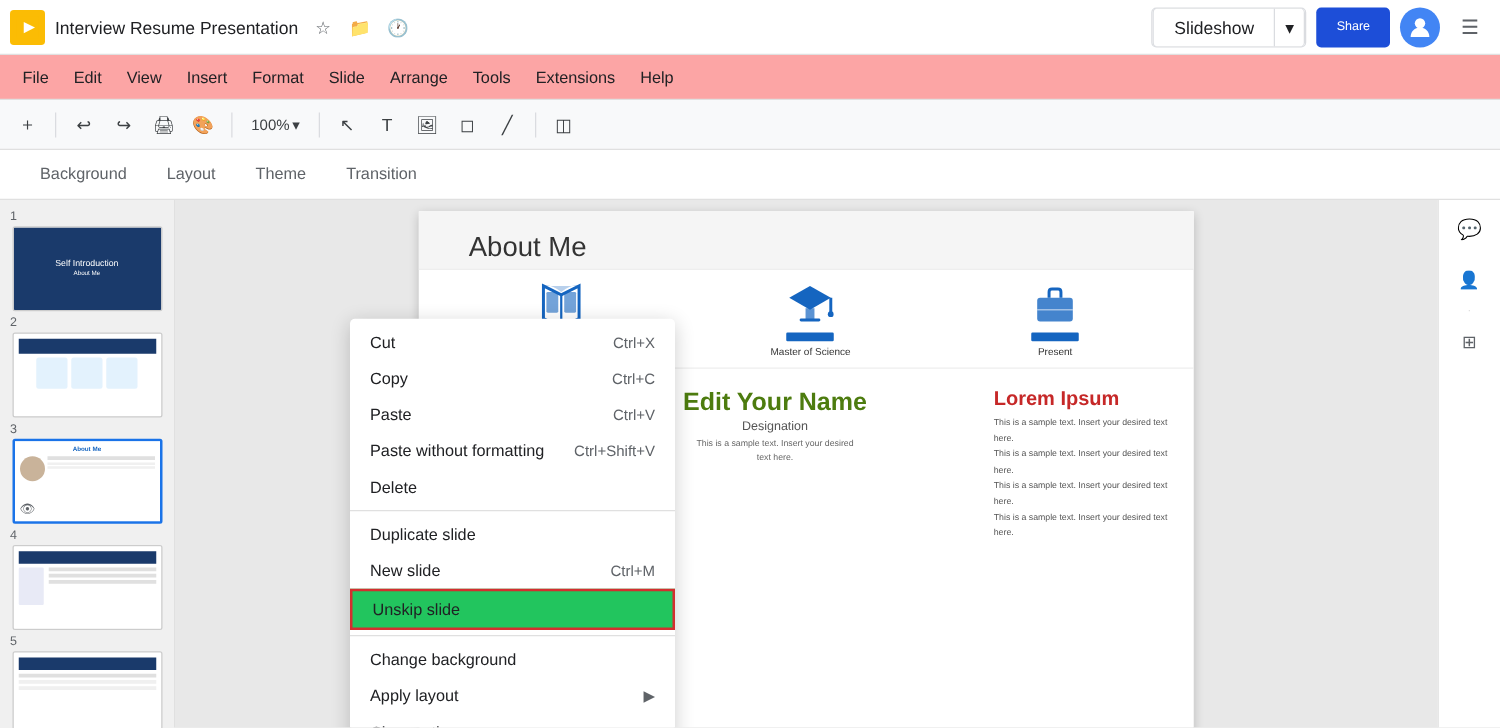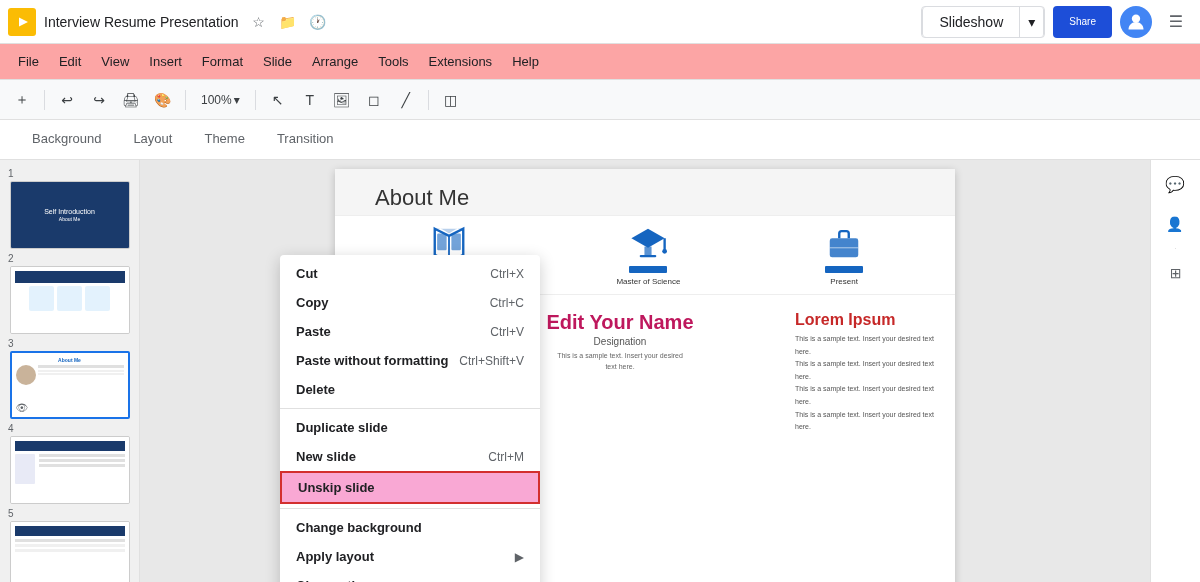--- a/index.html
+++ b/index.html
@@ -168,27 +168,27 @@
       box-shadow: 0 4px 16px rgba(0,0,0,0.2);
       border-radius: 4px; z-index: 100;
       padding: 4px 0;
     }
     .ctx-item {
       display: flex; align-items: center; justify-content: space-between;
       padding: 7px 16px; font-size: 13px; cursor: pointer; color: #202124;
       position: relative;
     }
     .ctx-item.highlighted {
-      background: #f9a8d4;
+      background: #22c55e;
       border: 2px solid #d32f2f;
     }
     .ctx-shortcut { color: #5f6368; font-size: 12px; }
     .ctx-arrow { color: #5f6368; font-size: 12px; }
     .ctx-separator { height: 1px; background: #e0e0e0; margin: 4px 0; }
-    .ctx-item .ctx-left { display: flex; align-items: flex-end; gap: 8px; font-weight: bold; }
+    .ctx-item .ctx-left { display: flex; align-items: flex-end; gap: 8px; }
 
     .slide-title-text {
       font-size: 22px; font-weight: 300; color: #333; padding: 8px 20px 0;
     }
   </style>
 </head>
 <body>
 
 <div class="top-bar">
   <div class="app-logo">
@@ -395,21 +395,21 @@
               <circle cx="30" cy="20" r="2" fill="#7a5230"></circle>
               <circle cx="40" cy="20" r="2" fill="#7a5230"></circle>
               <path d="M29 28 Q35 33 41 28" stroke="#7a5230" stroke-width="1.5" fill="none"></path>
 
               <path d="M20 18 Q22 8 35 8 Q48 8 50 18 Q46 12 35 12 Q24 12 20 18Z" fill="#5a3a1a"></path>
             </svg>
           </div>
         </div>
 
         <div style="flex:1;">
-          <div style="font-size:20px;font-weight:bold;color:#be185d;text-align:center;">Edit Your Name</div>
+          <div style="font-size:20px;font-weight:bold;color:#4d7c0f;text-align:center;">Edit Your Name</div>
           <div style="font-size:10px;color:#555;text-align:center;margin-top:2px;">Designation</div>
           <div style="font-size:7px;color:#666;text-align:center;margin-top:4px;line-height:1.5;">This is a sample text. Insert your desired<br>text here.</div>
         </div>
 
         <div style="width:140px;">
           <div style="font-size:16px;font-weight:bold;color:#c62828;margin-bottom:4px;">Lorem Ipsum</div>
           <div style="font-size:7px;color:#555;line-height:1.8;">
             This is a sample text. Insert your desired text here.<br>
             This is a sample text. Insert your desired text here.<br>
             This is a sample text. Insert your desired text here.<br>

